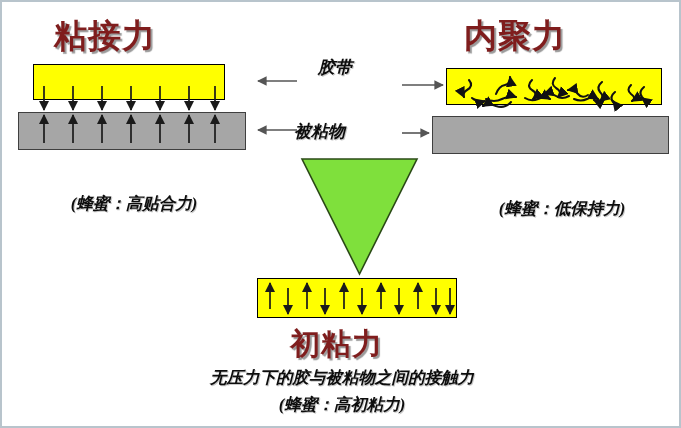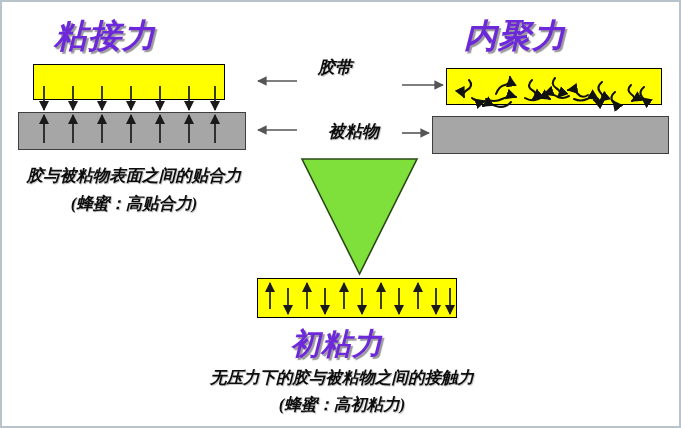--- a/index.html
+++ b/index.html
@@ -16,22 +16,21 @@
     box-sizing: border-box;
     overflow: hidden;
     font-family: "Liberation Serif", "DejaVu Serif", serif;
   }
 
   
   .title {
     position: absolute;
     font-family: "Liberation Serif", "DejaVu Serif", serif;
     font-weight: bold;
-    font-style: italic;
-    color: #6d28d9;
+    color: #7f1d1d;
     text-shadow: 2px 2px 1px #9a9a9a;
     white-space: nowrap;
     letter-spacing: 1px;
   }
   .caption {
     position: absolute;
     font-family: "Liberation Serif", "DejaVu Serif", serif;
     font-weight: bold;
     font-style: italic;
     color: #0d0d0d;
@@ -162,22 +161,22 @@
       <line x1="286" y1="286" x2="286" y2="312"></line>
       <line x1="323" y1="286" x2="323" y2="312"></line>
       <line x1="360" y1="286" x2="360" y2="312"></line>
       <line x1="397" y1="286" x2="397" y2="312"></line>
       <line x1="434" y1="286" x2="434" y2="312"></line>
       <line x1="448" y1="286" x2="448" y2="312"></line>
     </g>
   </svg>
 
   <div class="midlabel" style="left:316px; top:54px;">胶带</div>
-  <div class="midlabel" style="left:326px; top:118px;text-align:center;">被粘物</div>
+  <div class="midlabel" style="left:292px; top:118px;text-align:center;">被粘物</div>
 
-  <div class="caption" style="left:8px; top:163px; width:248px; font-size:16.5px;">胶与被粘物表面之间的贴合力</div>
   <div class="caption" style="left:8px; top:191px; width:248px; font-size:16.5px;">(蜂蜜：高贴合力)</div>
 
+  <div class="caption" style="left:443px; top:196px; width:234px; font-size:16.5px;">(蜂蜜：低保持力)</div>
 
   <div class="caption" style="left:140px; top:365px; width:400px; font-size:16.5px;">无压力下的胶与被粘物之间的接触力</div>
   <div class="caption" style="left:140px; top:392px; width:400px; font-size:16.5px;">(蜂蜜：高初粘力)</div>
 
 </div>
 
 </body></html>

